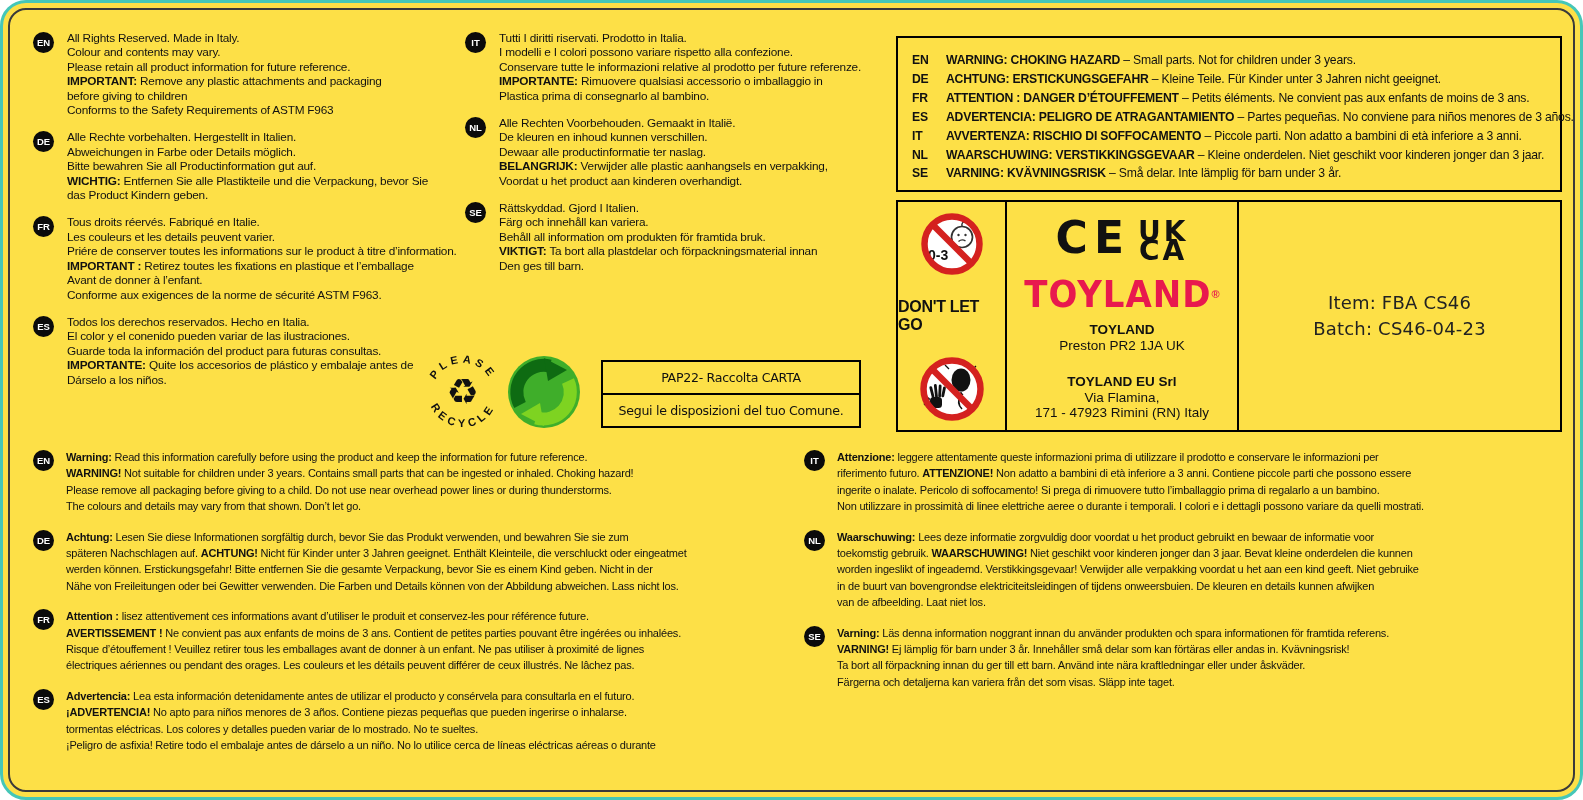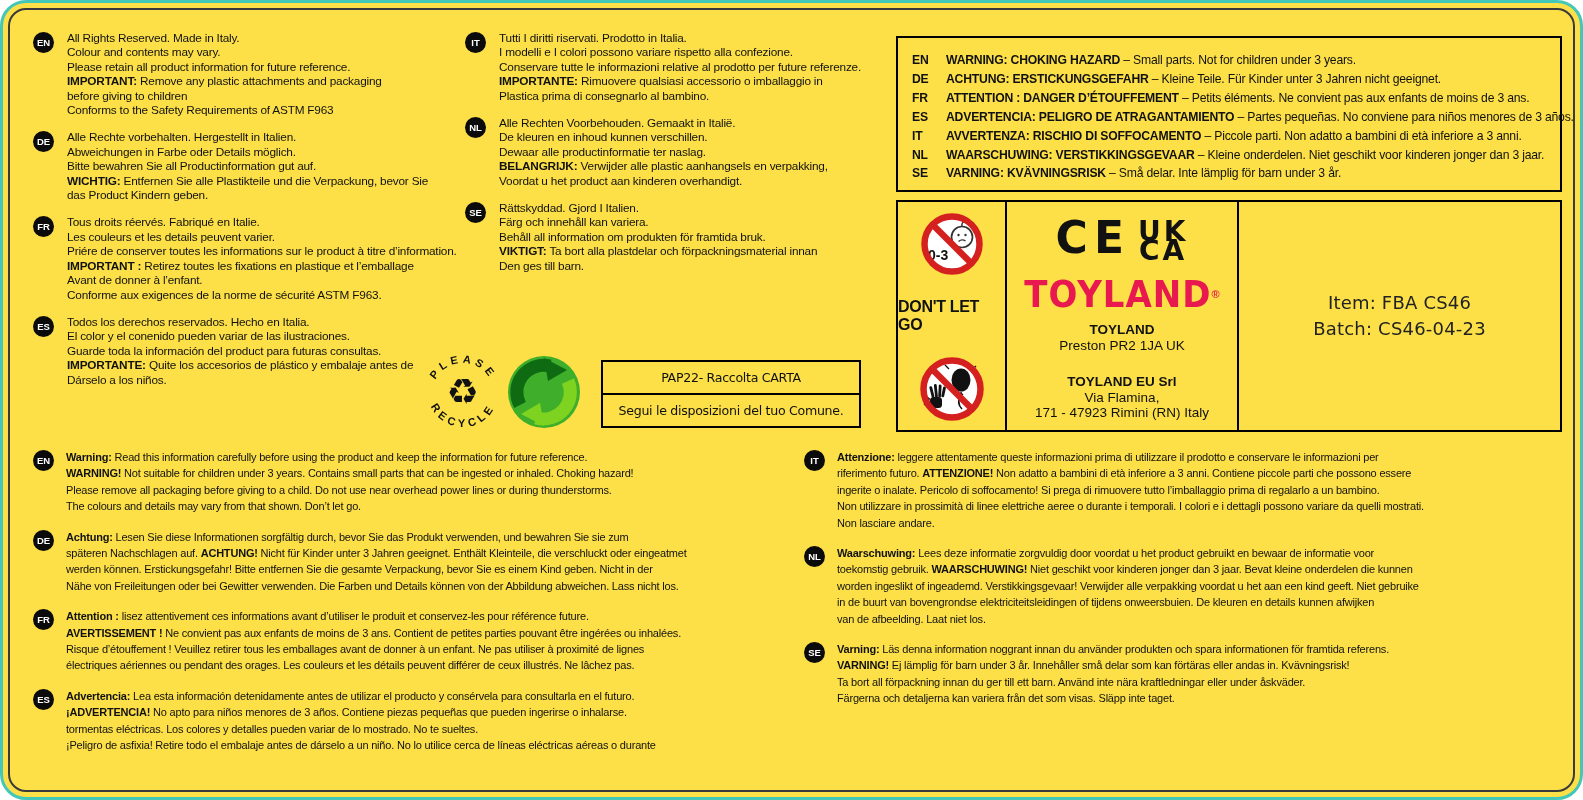--- a/index.html
+++ b/index.html
@@ -315,21 +315,20 @@
       </div>
     </div>
   <div class="col bottom-right">
       <div class="block">
         <span class="badge">IT</span>
         <div class="btxt">
           <div class="line"><span class="bld">Attenzione:</span><span> leggere attentamente queste informazioni prima di utilizzare il prodotto e conservare le informazioni per</span></div>
           <div class="line"><span>riferimento futuro. </span><span class="bld">ATTENZIONE!</span><span> Non adatto a bambini di età inferiore a 3 anni. Contiene piccole parti che possono essere</span></div>
           <div class="line"><span>ingerite o inalate. Pericolo di soffocamento! Si prega di rimuovere tutto l’imballaggio prima di regalarlo a un bambino.</span></div>
           <div class="line"><span>Non utilizzare in prossimità di linee elettriche aeree o durante i temporali. I colori e i dettagli possono variare da quelli mostrati.</span></div>
-          <div class="line"><span>Non lasciare andare.</span></div>
         </div>
       </div>
       <div class="block">
         <span class="badge">NL</span>
         <div class="btxt">
           <div class="line"><span class="bld">Waarschuwing:</span><span> Lees deze informatie zorgvuldig door voordat u het product gebruikt en bewaar de informatie voor</span></div>
           <div class="line"><span>toekomstig gebruik. </span><span class="bld">WAARSCHUWING!</span><span> Niet geschikt voor kinderen jonger dan 3 jaar. Bevat kleine onderdelen die kunnen</span></div>
           <div class="line"><span>worden ingeslikt of ingeademd. Verstikkingsgevaar! Verwijder alle verpakking voordat u het aan een kind geeft. Niet gebruike</span></div>
           <div class="line"><span>in de buurt van bovengrondse elektriciteitsleidingen of tijdens onweersbuien. De kleuren en details kunnen afwijken</span></div>
           <div class="line"><span>van de afbeelding. Laat niet los.</span></div>

